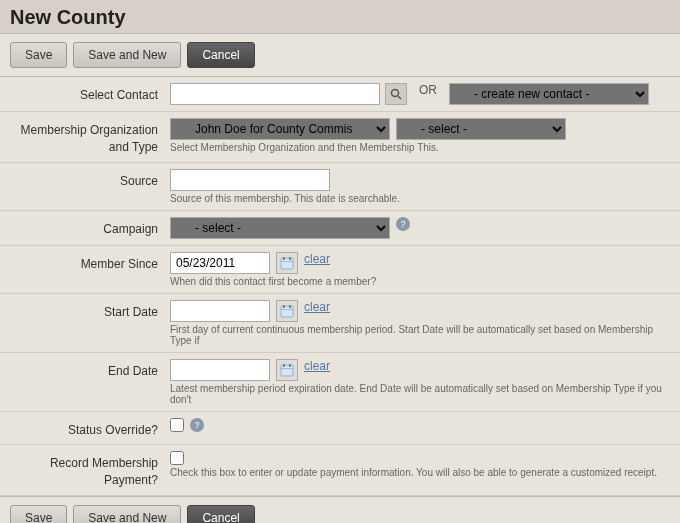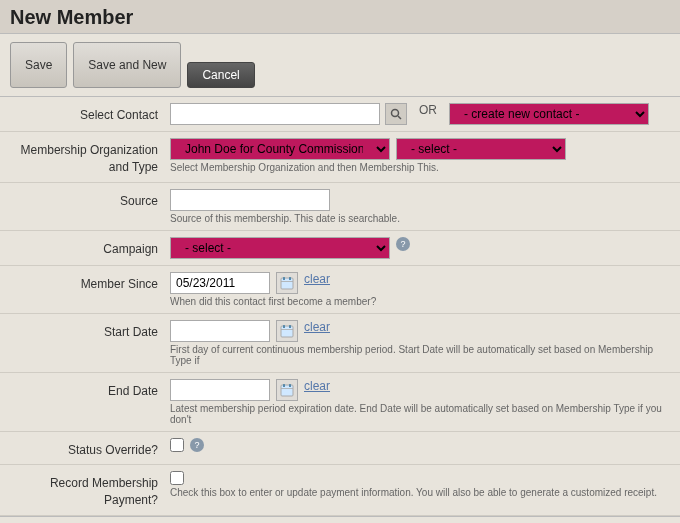--- a/index.html
+++ b/index.html
@@ -40,21 +40,20 @@
 
     .btn-save {
       background: linear-gradient(to bottom, #e0ddd8, #c8c4bc);
       color: #333;
     }
 
     .btn-cancel {
       background: linear-gradient(to bottom, #666, #444);
       color: #fff;
       border-color: #444;
-      margin-top: 20px;
     }
 
     .form-area {
       background: #e8e4dc;
       padding: 0;
     }
 
     .form-row {
       display: flex;
       align-items: flex-start;
@@ -117,22 +116,22 @@
     }
 
     .or-label {
       font-size: 12px;
       color: #555;
       margin: 0 6px;
     }
 
     select {
       border: 1px solid #aaa;
-      background: #be185d;
-      padding: 2px 10px;
+      background: #737373;
+      padding: 2px 20px;
       font-size: 12px;
       height: 22px;
       font-family: Arial, sans-serif;
       cursor: pointer;
     }
 
     .create-contact-select {
       width: 200px;
     }
 
@@ -206,21 +205,21 @@
 
     .org-hint {
       font-size: 10px;
       color: #666;
       margin-top: 2px;
     }
   </style>
 </head>
 <body>
 
-<div class="page-title">New Member</div>
+<div class="page-title">New County</div>
 
 <div class="toolbar">
   <button class="btn btn-save">Save</button>
   <button class="btn btn-save">Save and New</button>
   <button class="btn btn-cancel">Cancel</button>
 </div>
 
 <div class="form-area">
 
   <div class="form-row">

